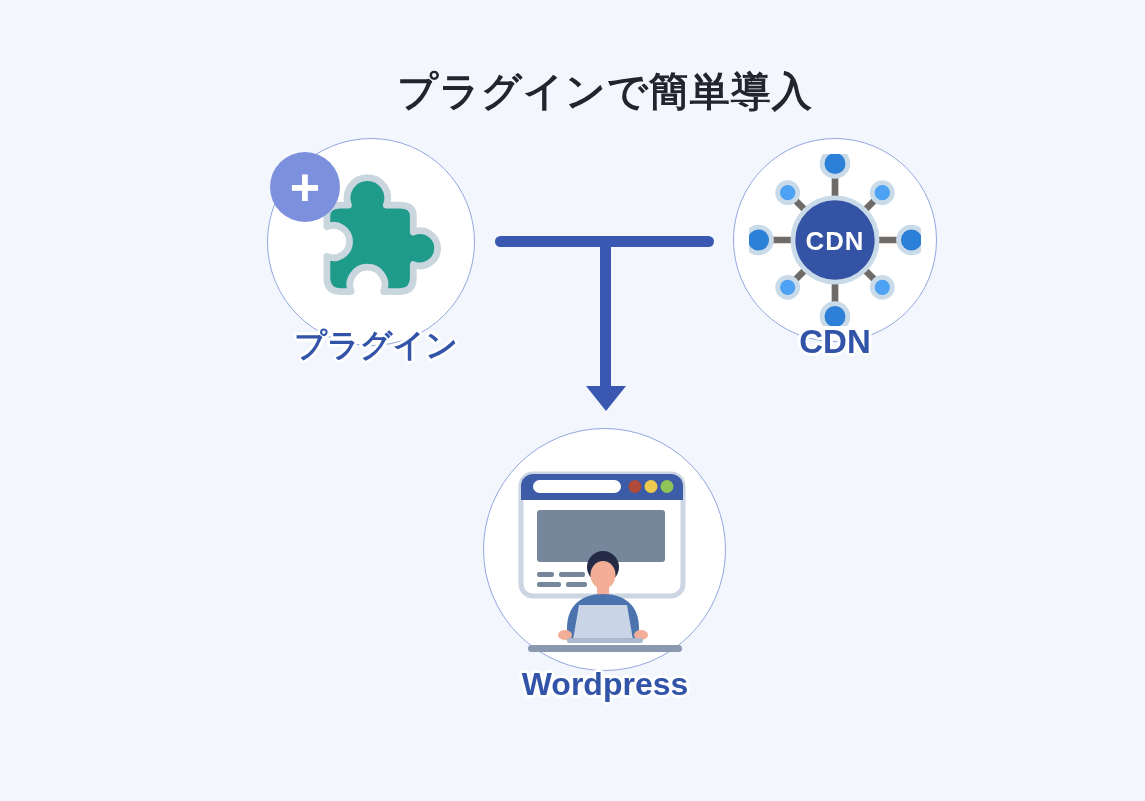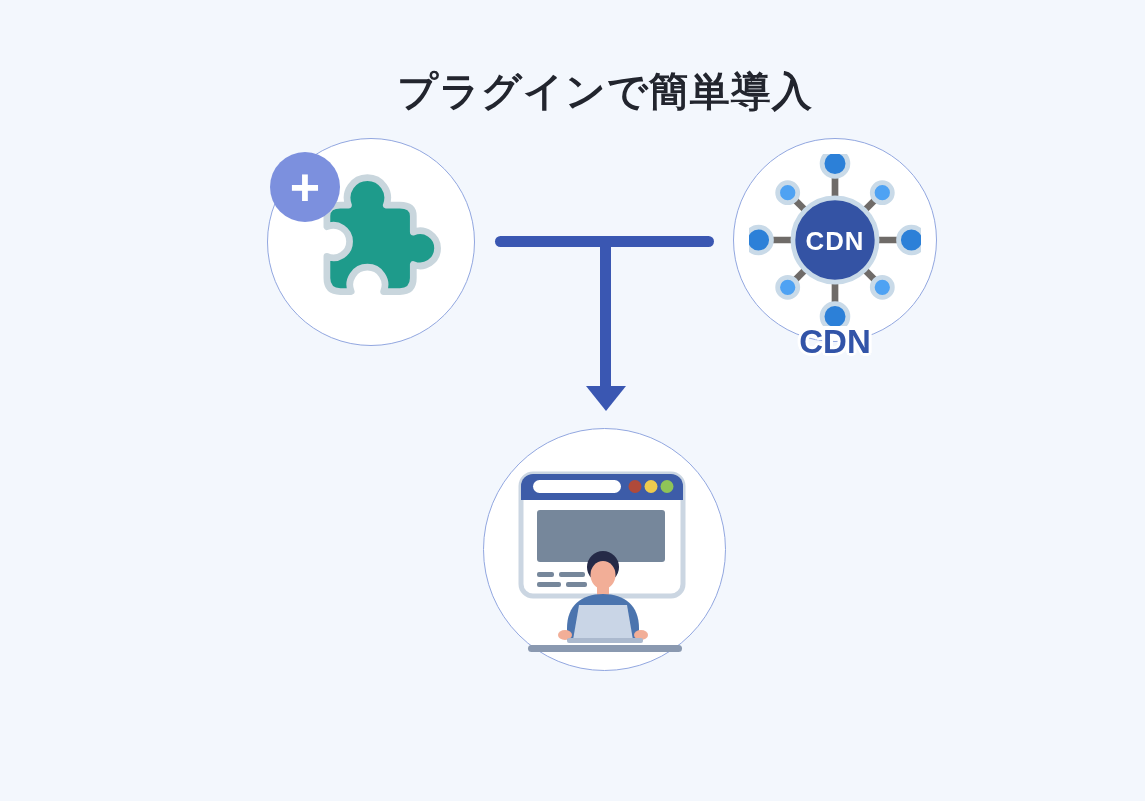--- a/index.html
+++ b/index.html
@@ -105,20 +105,21 @@
   <div class="node-circle circle-plugin"></div>
   <div class="badge-plus">
     <span>+</span>
   </div>
   <svg class="icon-puzzle" width="135" height="135" viewBox="0 0 100 100">
     <path d="M 24 26 L 30 26 A 15 15 0 1 1 58 26 L 68 26 Q 78 26 78 34 L 78 46
              A 13 13 0 1 1 78 70 L 78 80 Q 78 90 68 90 L 56 90
              A 13 13 0 1 0 32 90 L 24 90 Q 14 90 14 80 L 14 64
              A 12 12 0 1 0 14 42 L 14 34 Q 14 26 24 26 Z" fill="#1E9B8B" stroke="#C9D6DD" stroke-width="5" stroke-linejoin="round"></path>
   </svg>
+  <div class="node-label label-plugin">プラグイン</div>
 
   <div class="connector-h"></div>
   <div class="connector-v"></div>
   <div class="arrowhead"></div>
 
   <div class="node-circle circle-cdn"></div>
   <svg class="icon-cdn" width="172" height="172" viewBox="0 0 180 180">
     <g stroke="#6F6B68" stroke-width="7">
       <line x1="90" y1="90" x2="90" y2="10"></line>
       <line x1="90" y1="90" x2="170" y2="90"></line>
@@ -169,15 +170,16 @@
       <rect x="80" y="118" width="12" height="10" fill="#F2AE97"></rect>
       <path d="M50,172 L50,160 C50,138 64,126 86,126 C108,126 122,138 122,160 L122,172 Z" fill="#4B74AE"></path>
       <ellipse cx="48" cy="167" rx="7" ry="5" fill="#F2AE97"></ellipse>
       <ellipse cx="124" cy="167" rx="7" ry="5" fill="#F2AE97"></ellipse>
       <path d="M62,137 L110,137 L116,172 L56,172 Z" fill="#C9D5E6"></path>
       <rect x="50" y="170" width="76" height="5" rx="2" fill="#ABB9CE"></rect>
       <rect x="11" y="177" width="154" height="7" rx="3.5" fill="#8A99B0"></rect>
     </g>
   </svg>
   <div class="node-label label-wp">
+    <div>Wordpress</div>
   </div>
 
 </div>
 
 </body></html>

